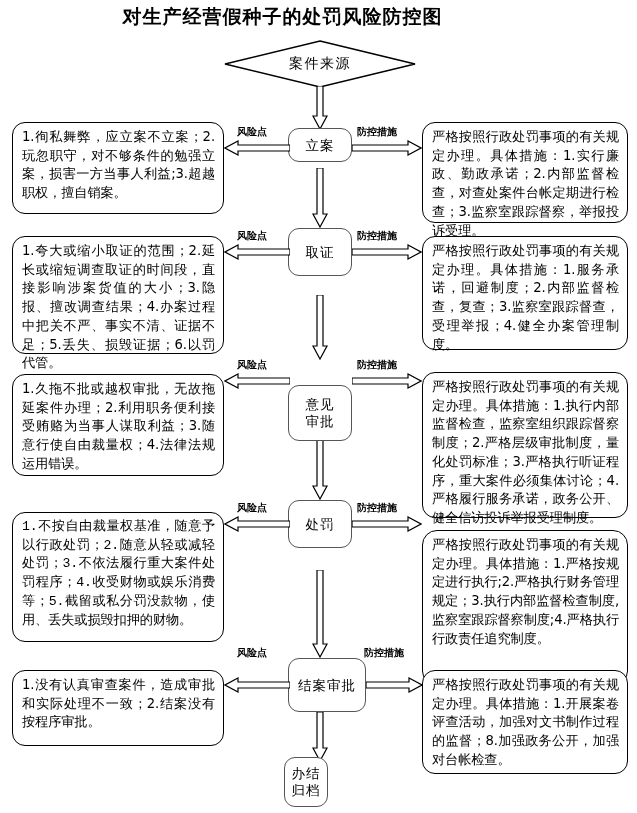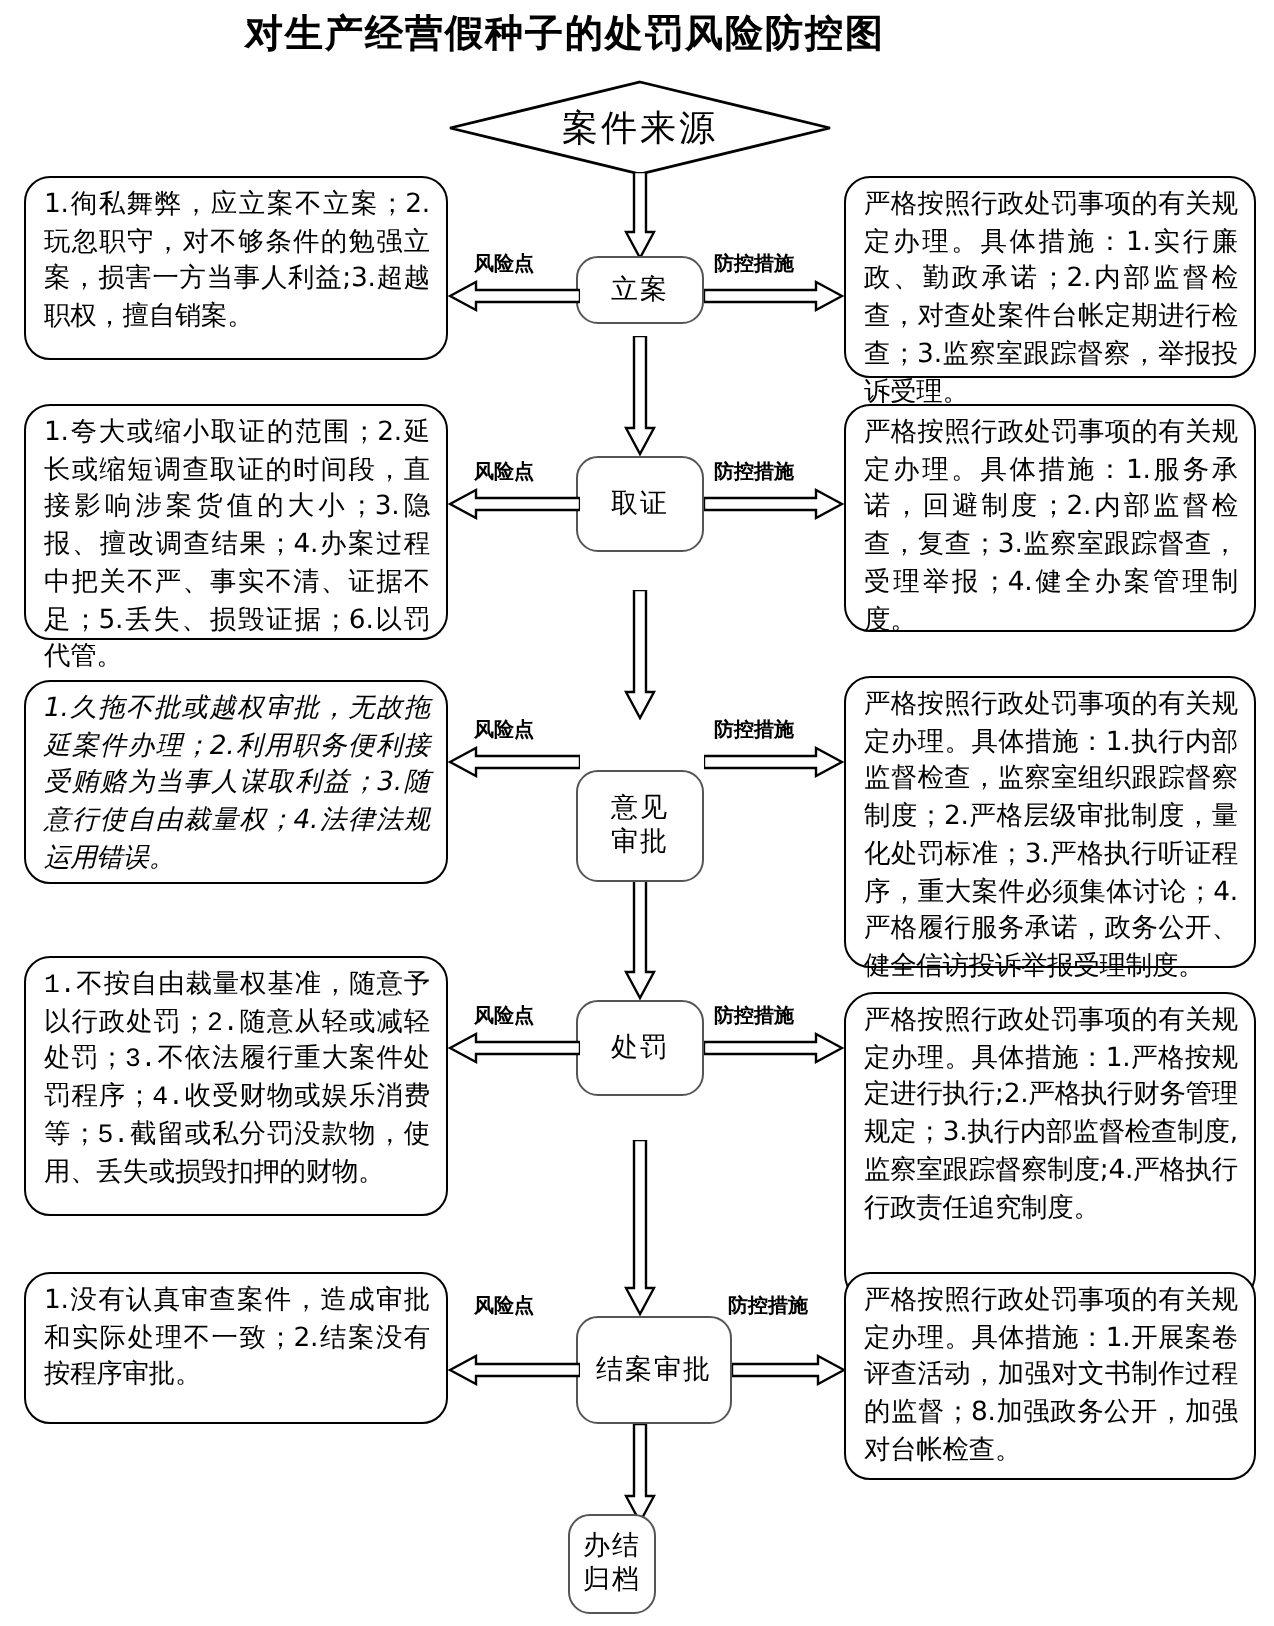--- a/index.html
+++ b/index.html
@@ -34,20 +34,21 @@
     box-sizing: border-box;
     border: 1.3px solid #000;
     border-radius: 13px;
     background: #fff;
     font-size: 13.2px;
     line-height: 1.42;
     letter-spacing: -0.1px;
     padding: 5px 8px 4px 9px;
     text-align: justify;
     text-justify: inter-ideograph;
+    margin-top: 34px;
   }
   .side-box.left  { left: 12px;  width: 212px; }
   .side-box.right { left: 422px; width: 206px; }
 
   
   .node {
     position: absolute;
     box-sizing: border-box;
     border: 1.3px solid #555;
     border-radius: 11px;
@@ -70,21 +71,21 @@
     height: 48px;
   }
   .diamond-wrap svg { display: block; }
   .diamond-label {
     position: absolute;
     left: 0; top: 0;
     width: 192px; height: 48px;
     display: flex;
     align-items: center;
     justify-content: center;
-    font-size: 18px;
+    font-size: 14px;
     letter-spacing: 1.5px;
   }
 
   
   .arrow { position: absolute; }
   .arrow svg { display: block; }
 
   
   .conn-label {
     position: absolute;
@@ -177,21 +178,21 @@
       <path d="M66,5 L14,5 L14,1 L1,8 L14,15 L14,11 L66,11 Z" fill="#ffffff" stroke="#000000" stroke-width="1.2"></path>
     </svg>
 </div>
 <div class="arrow" style="left:352px; top:373px;">
   <svg width="70" height="16" viewBox="0 0 70 16">
       <path d="M0,5 L56,5 L56,1 L69,8 L56,15 L56,11 L0,11 Z" fill="#ffffff" stroke="#000000" stroke-width="1.2"></path>
     </svg>
 </div>
 <div class="conn-label" style="left:237px; top:358px;">风险点</div>
 <div class="conn-label" style="left:357px; top:358px;">防控措施</div>
-<div class="side-box left" style="top:340px; height:102px;font-style:italic;">1.久拖不批或越权审批，无故拖延案件办理；2.利用职务便利接受贿赂为当事人谋取利益；3.随意行使自由裁量权；4.法律法规运用错误。</div>
+<div class="side-box left" style="top:340px; height:102px;">1.久拖不批或越权审批，无故拖延案件办理；2.利用职务便利接受贿赂为当事人谋取利益；3.随意行使自由裁量权；4.法律法规运用错误。</div>
 <div class="side-box right" style="top:338px; height:146px;">严格按照行政处罚事项的有关规定办理。具体措施：1.执行内部监督检查，监察室组织跟踪督察制度；2.严格层级审批制度，量化处罚标准；3.严格执行听证程序，重大案件必须集体讨论；4.严格履行服务承诺，政务公开、健全信访投诉举报受理制度。</div>
 
 <div class="node" style="left:288px; top:500px; width:64px; height:48px;">处罚</div>
 <div class="arrow" style="left:224px; top:516px;">
   <svg width="66" height="16" viewBox="0 0 66 16">
       <path d="M66,5 L14,5 L14,1 L1,8 L14,15 L14,11 L66,11 Z" fill="#ffffff" stroke="#000000" stroke-width="1.2"></path>
     </svg>
 </div>
 <div class="arrow" style="left:352px; top:516px;">
   <svg width="70" height="16" viewBox="0 0 70 16">

